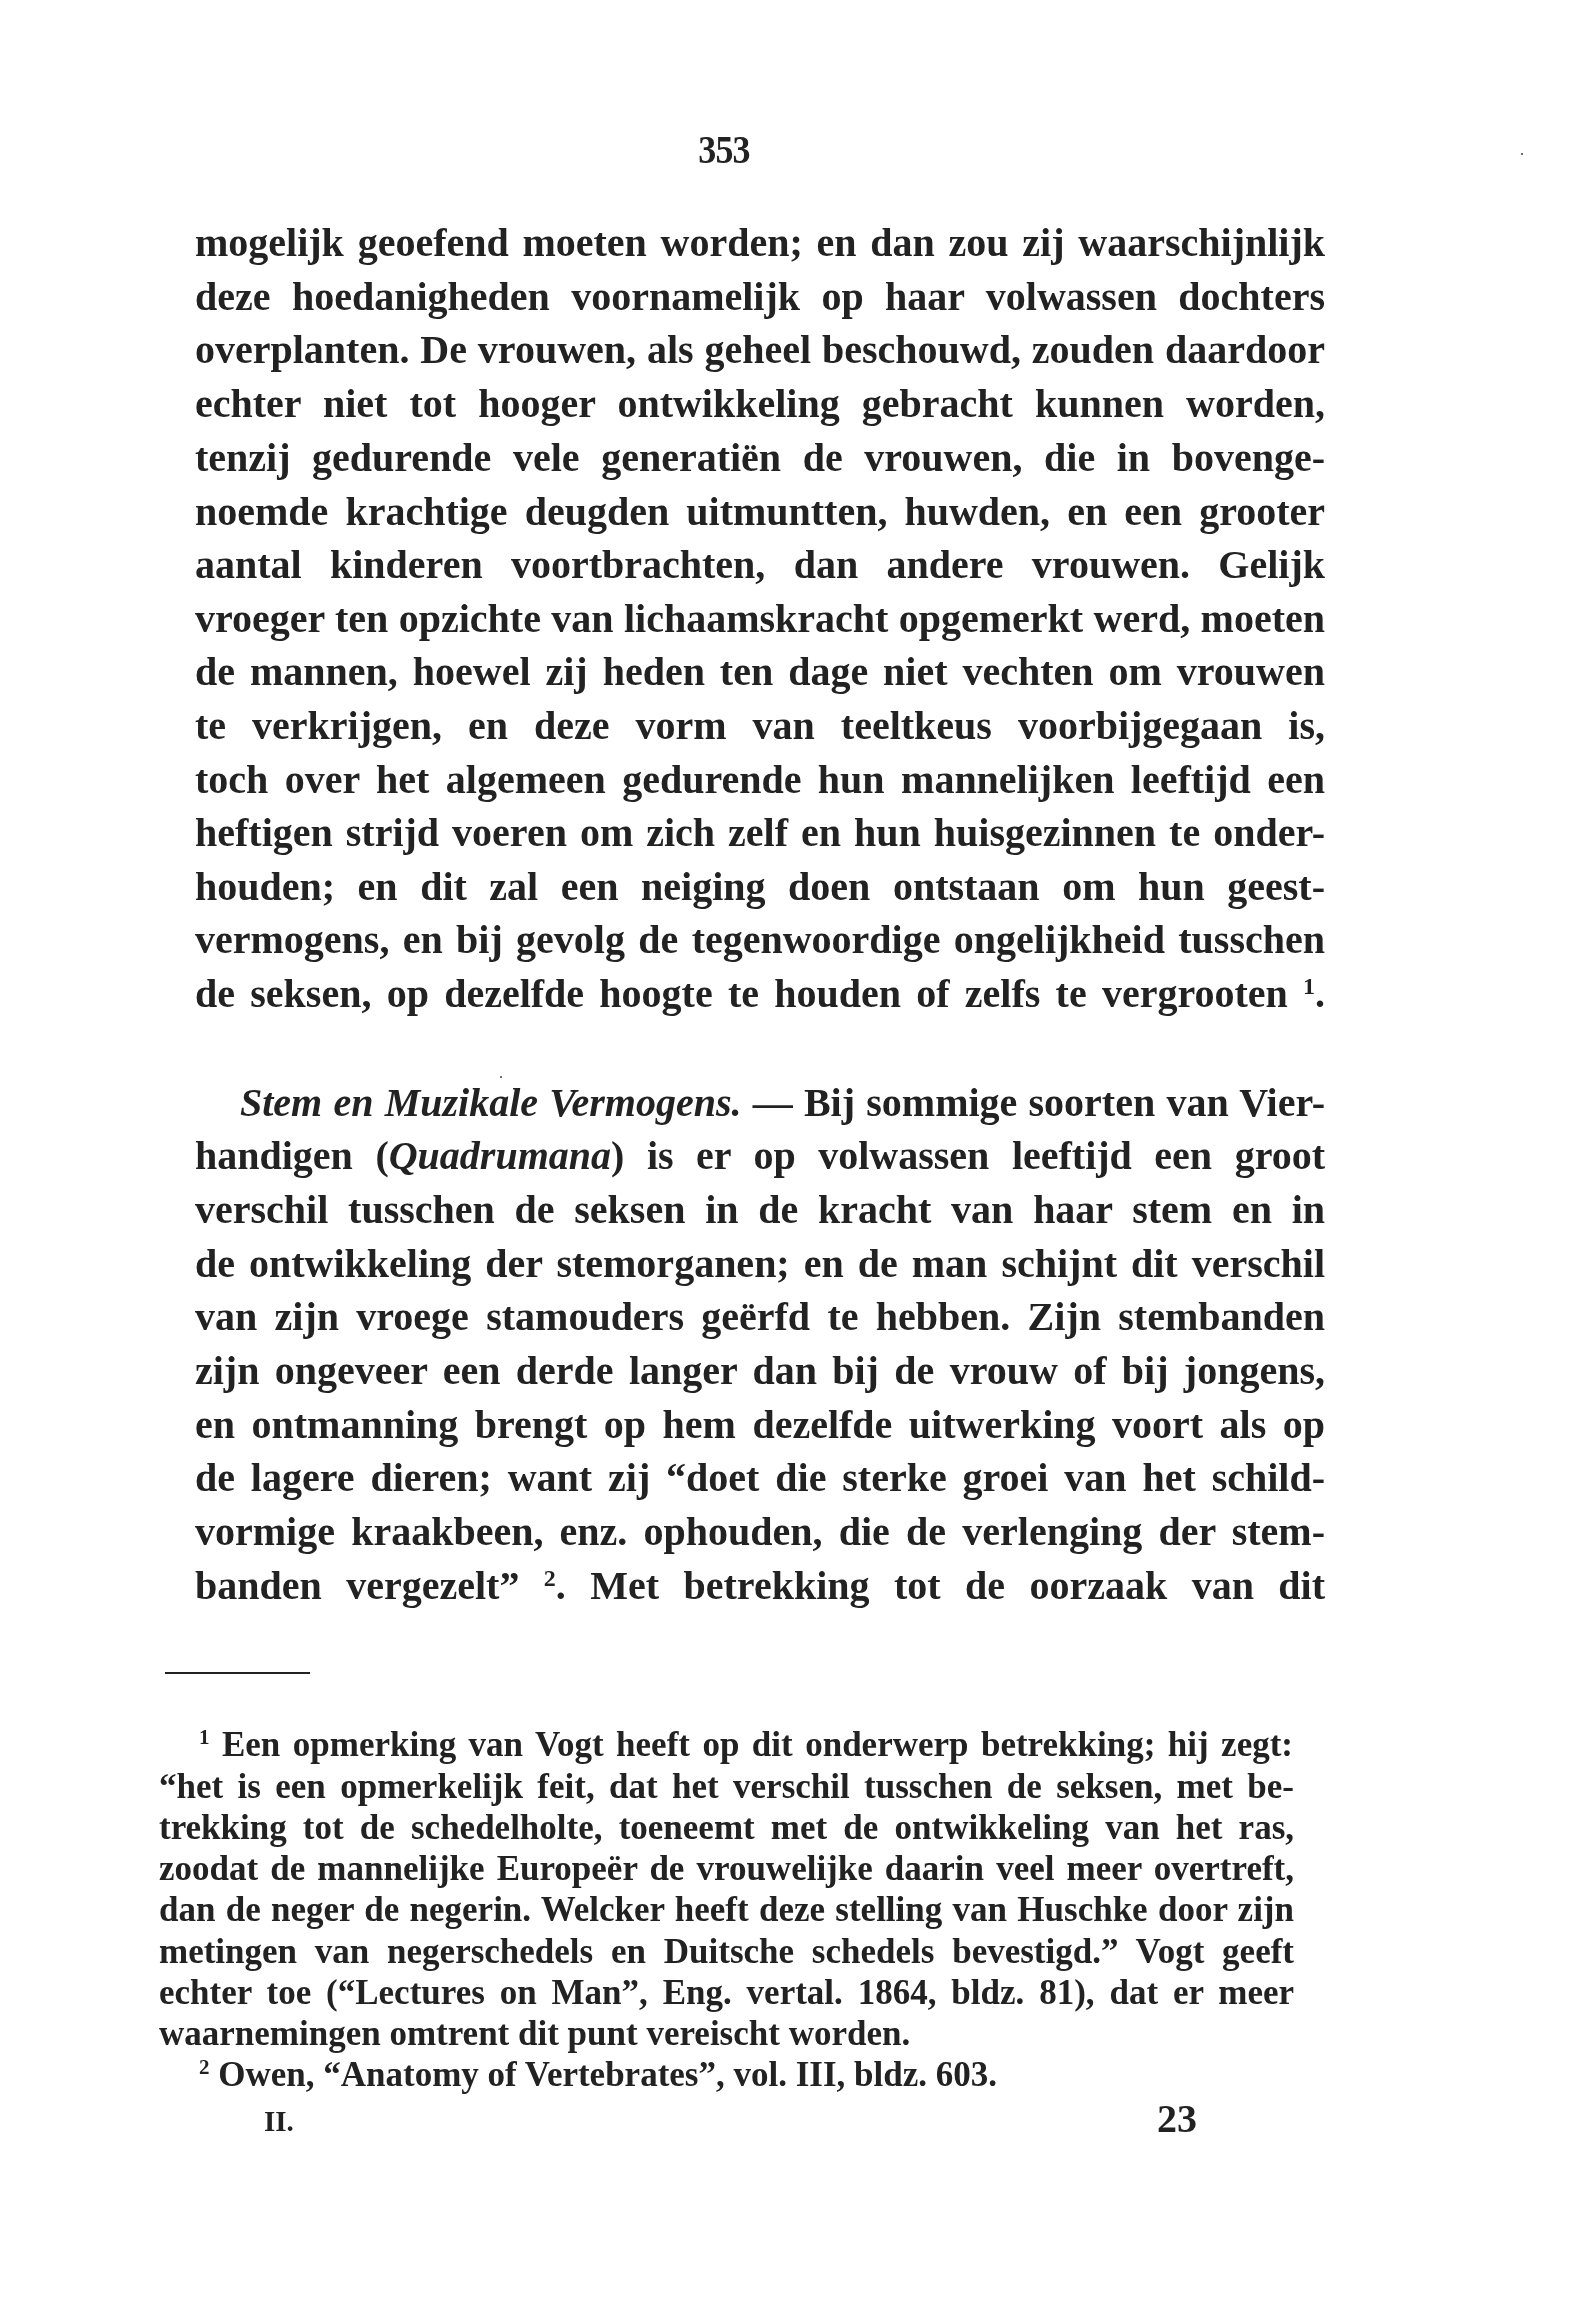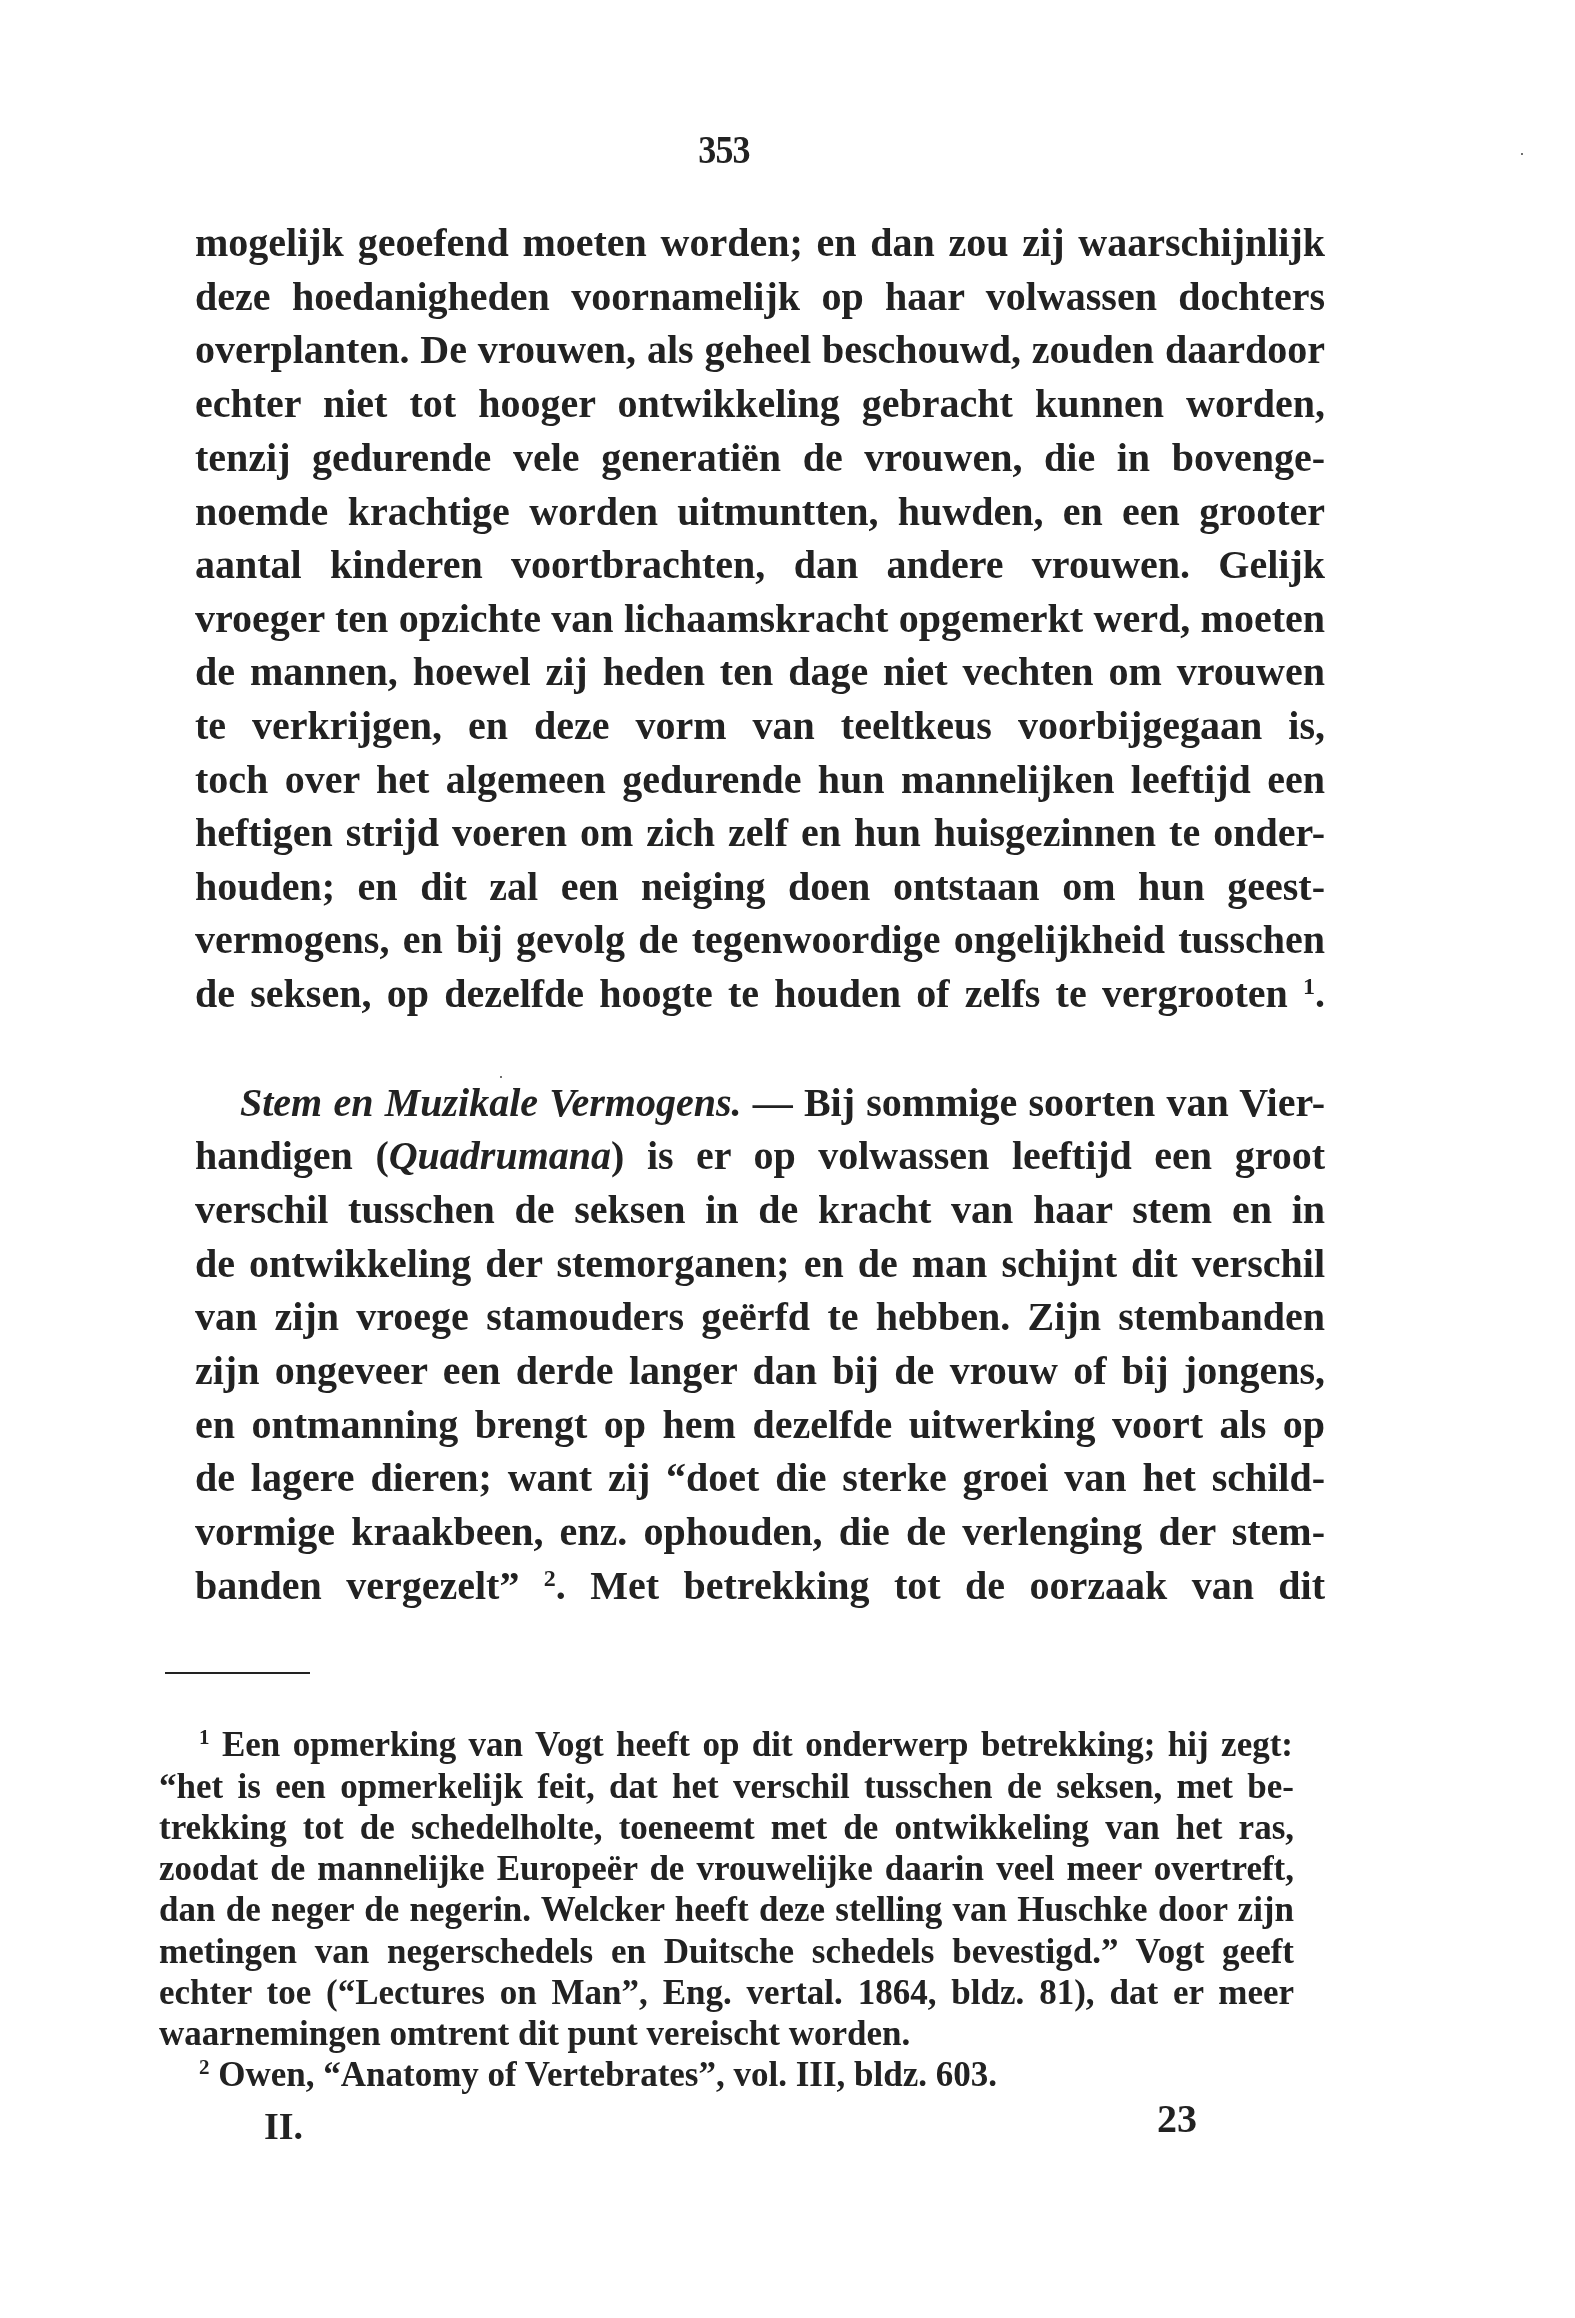--- a/index.html
+++ b/index.html
@@ -10,38 +10,38 @@
                  font-size:40px; line-height:40px; font-weight:bold; letter-spacing:-0.9px; transform:scaleX(0.9); transform-origin:724px 0; }
   .line { position:absolute; white-space:nowrap; line-height:1; }
   .body-line { font-size:40px; font-weight:bold; left:159px; width:1130px; text-align:justify; text-align-last:justify;margin-left:36px; }
   .body-line.indent { left:204px; width:1085px; }
   .fn-line { font-size:35px; font-weight:bold; left:159px; width:1135px; text-align:justify; text-align-last:justify; }
   .fn-line.last { text-align-last:left; }
   .fn-line.indent { left:199px; width:1094px; }
   .it { font-style:italic; font-weight:bold; }
   sup { font-size:0.6em; vertical-align:0.55em; line-height:0; }
   .rule { position:absolute; left:165px; top:1672px; width:145px; height:1.9px; background:#222222; }
-  .sig-left { position:absolute; left:264px; top:2107px; font-size:38px; line-height:1; font-weight:bold; }
+  .sig-left { position:absolute; left:264px; top:2107px; font-size:29px; line-height:1; font-weight:bold; }
   .sig-right { position:absolute; left:1157px; top:2099px; font-size:40px; line-height:1; font-weight:bold; }
   .speck { position:absolute; width:1.9px; height:1.9px; border-radius:0.9px; background:#444; }
 </style>
 </head>
 <body>
 
 <div class="page">
 
   <div class="page-number">353</div>
 
   <div>
     <div class="line body-line" style="top:223px">mogelijk geoefend moeten worden; en dan zou zij waarschijnlijk</div>
     <div class="line body-line" style="top:277px">deze hoedanigheden voornamelijk op haar volwassen dochters</div>
     <div class="line body-line" style="top:330px">overplanten. De vrouwen, als geheel beschouwd, zouden daardoor</div>
     <div class="line body-line" style="top:384px">echter niet tot hooger ontwikkeling gebracht kunnen worden,</div>
     <div class="line body-line" style="top:438px">tenzij gedurende vele generatiën de vrouwen, die in bovenge-</div>
-    <div class="line body-line" style="top:492px">noemde krachtige worden uitmuntten, huwden, en een grooter</div>
+    <div class="line body-line" style="top:492px">noemde krachtige deugden uitmuntten, huwden, en een grooter</div>
     <div class="line body-line" style="top:545px">aantal kinderen voortbrachten, dan andere vrouwen. Gelijk</div>
     <div class="line body-line" style="top:599px">vroeger ten opzichte van lichaamskracht opgemerkt werd, moeten</div>
     <div class="line body-line" style="top:652px">de mannen, hoewel zij heden ten dage niet vechten om vrouwen</div>
     <div class="line body-line" style="top:706px">te verkrijgen, en deze vorm van teeltkeus voorbijgegaan is,</div>
     <div class="line body-line" style="top:760px">toch over het algemeen gedurende hun mannelijken leeftijd een</div>
     <div class="line body-line" style="top:813px">heftigen strijd voeren om zich zelf en hun huisgezinnen te onder-</div>
     <div class="line body-line" style="top:867px">houden; en dit zal een neiging doen ontstaan om hun geest-</div>
     <div class="line body-line" style="top:920px">vermogens, en bij gevolg de tegenwoordige ongelijkheid tusschen</div>
     <div class="line body-line" style="top:974px"><span>de seksen, op dezelfde hoogte te houden of zelfs te vergrooten</span> <sup>1</sup><span>.</span></div>
   </div>

